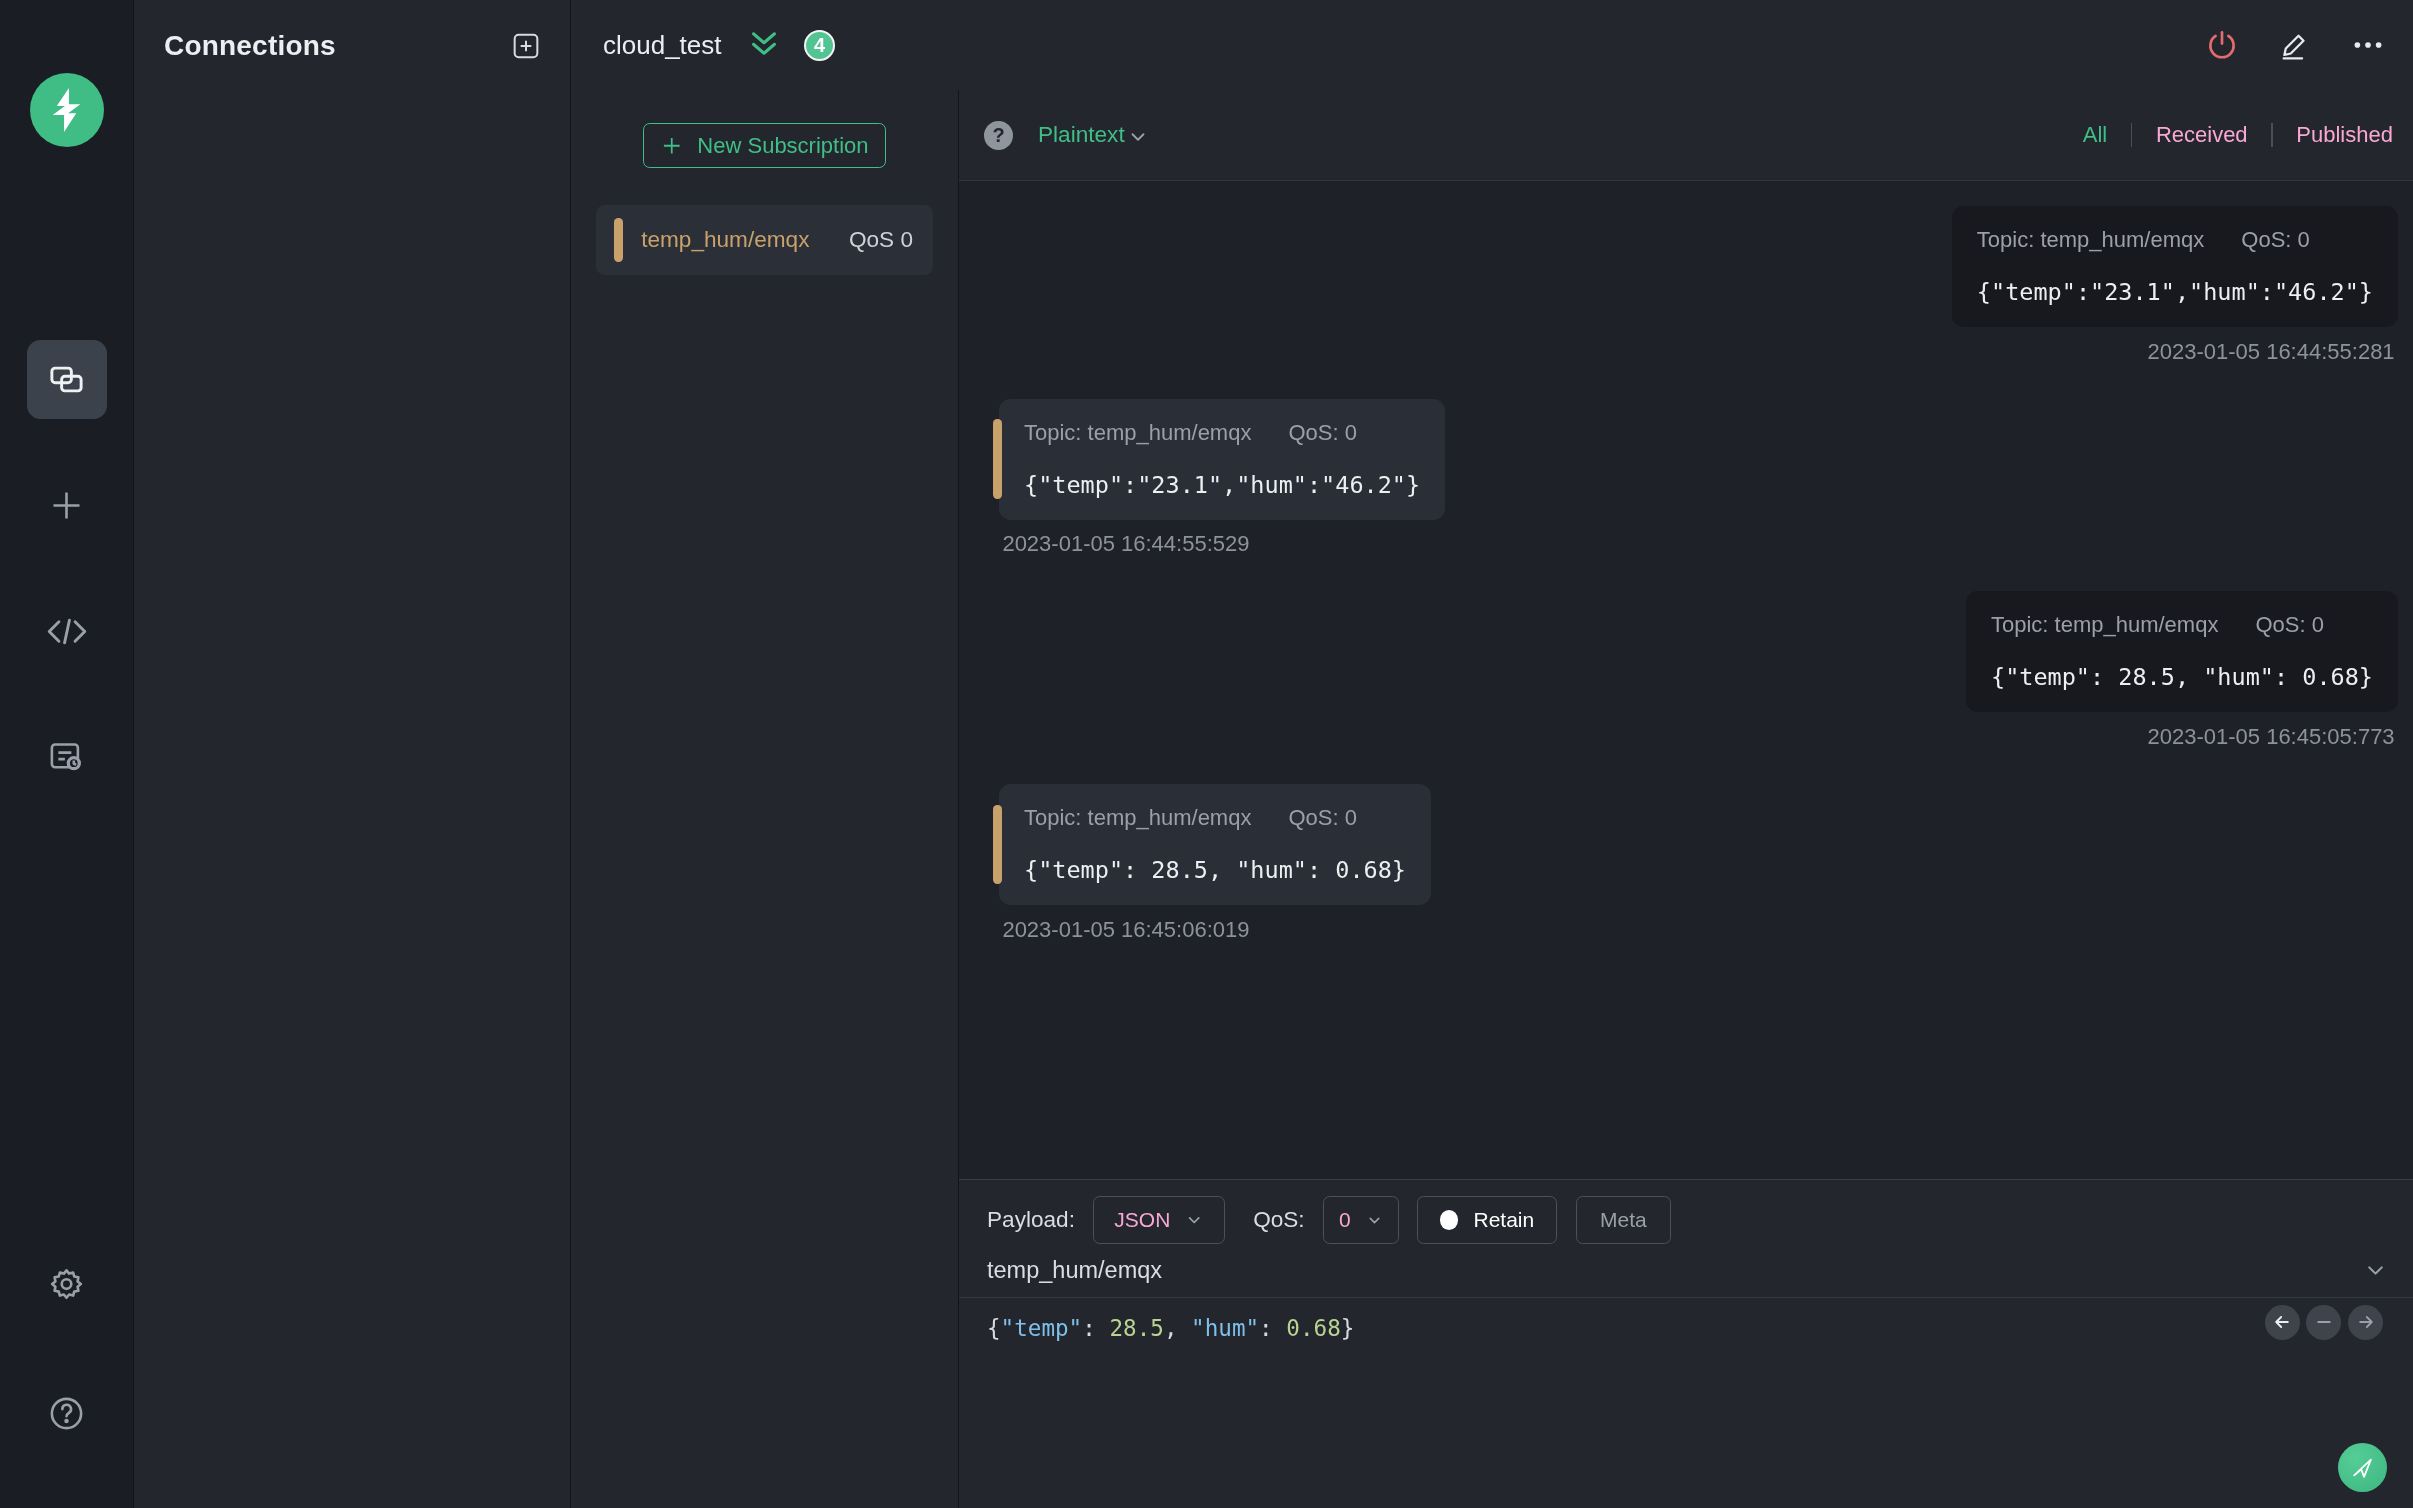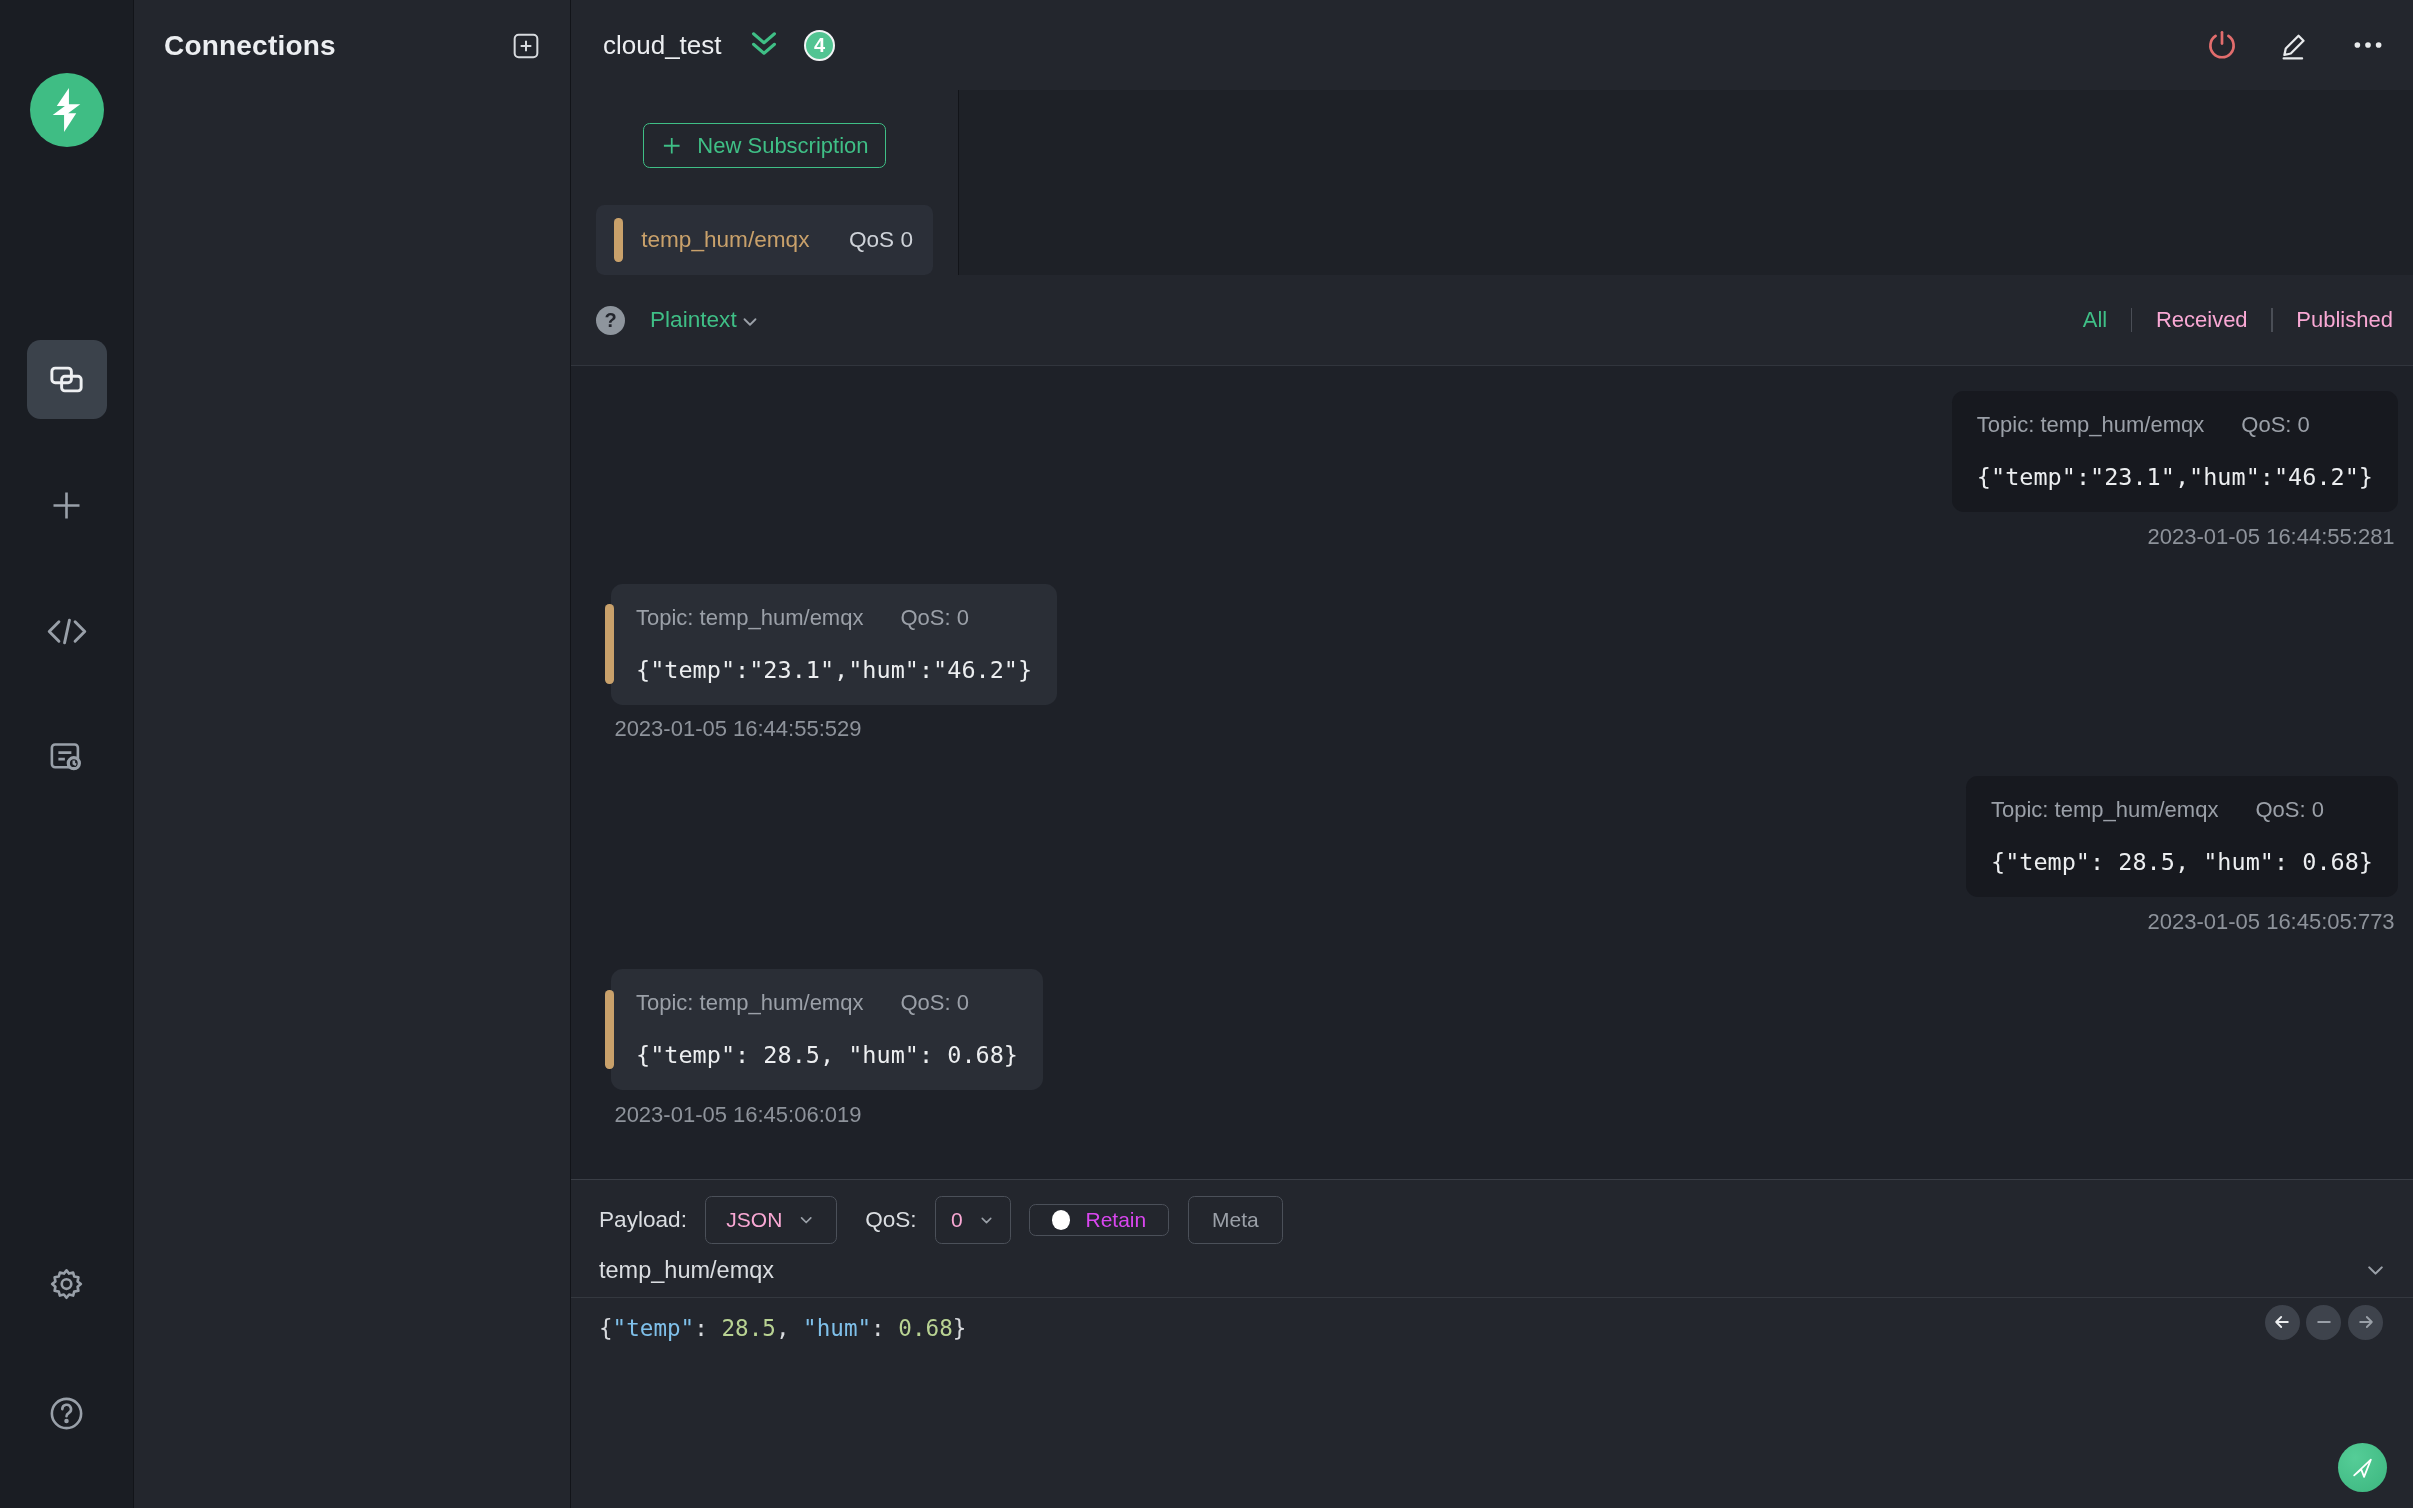--- a/index.html
+++ b/index.html
@@ -61,21 +61,21 @@
   .badge {
     margin-left:23.5px; min-width:31px; height:31px; border-radius:16px;
     background:#52c492; border:2.1px solid #f2f4f5; color:#ffffff;
     display:flex; align-items:center; justify-content:center;
     font-size:20px; font-weight:bold; padding:0 5px;
   }
   .header-actions { margin-left:auto; display:flex; align-items:center; gap:39px; }
   .header-actions .icon-btn { color:#e8eaec; }
   .icon-btn.danger { color:#e26d6d; }
 
-  .workspace { flex:1; display:flex; flex-direction:column; min-height:0; }
+  .workspace { flex:1; display:flex; flex-direction:row; min-height:0; }
 
   
   .subs-col {
     width:388px; flex:none; background:#23262d;
     border-right:1.7px solid #121419;
     padding:33px 25px 0 25px;
   }
   .new-sub-btn {
     display:flex; align-items:center; justify-content:center; gap:13.4px;
     width:243px; height:45px; margin:0 auto;
@@ -140,23 +140,23 @@
   }
   .pub-controls { display:flex; align-items:center; gap:18.4px; padding:15px 0 0 28px; height:65px; flex:none; }
   .pub-label { color:#dadde1; font-size:22.6px; }
   .pub-select {
     height:48px; border:1.3px solid #4b5059; border-radius:6.7px;
     display:flex; align-items:center; justify-content:center; gap:15px;
     color:#f9a8d4; font-size:21px; cursor:pointer; background:transparent;
     padding:0 20px; font-family:inherit;
   }
   .pub-toggle-btn {
-    height:32px; border:1.3px solid #4b5059; border-radius:6.7px;
+    height:48px; border:1.3px solid #4b5059; border-radius:6.7px;
     display:flex; align-items:center; gap:15px; padding:12px 22px;
-    background:transparent; color:#d946ef; font-size:21px; cursor:pointer; font-family:inherit;
+    background:transparent; color:#ffffff; font-size:21px; cursor:pointer; font-family:inherit;
   }
   .retain-dot { width:18.4px; height:20px; border-radius:50%; background:#ffffff; }
   .pub-meta-btn {
     height:48px; border:1.3px solid #4b5059; border-radius:6.7px; padding:0 23.5px;
     background:transparent; color:#9ba0a8; font-size:21px; cursor:pointer; font-family:inherit;
     display:flex; align-items:center;
   }
   .pub-topic-row {
     display:flex; align-items:center; padding:11.7px 25px 13.4px 28px;
     border-bottom:1.3px solid #34383f; flex:none;

